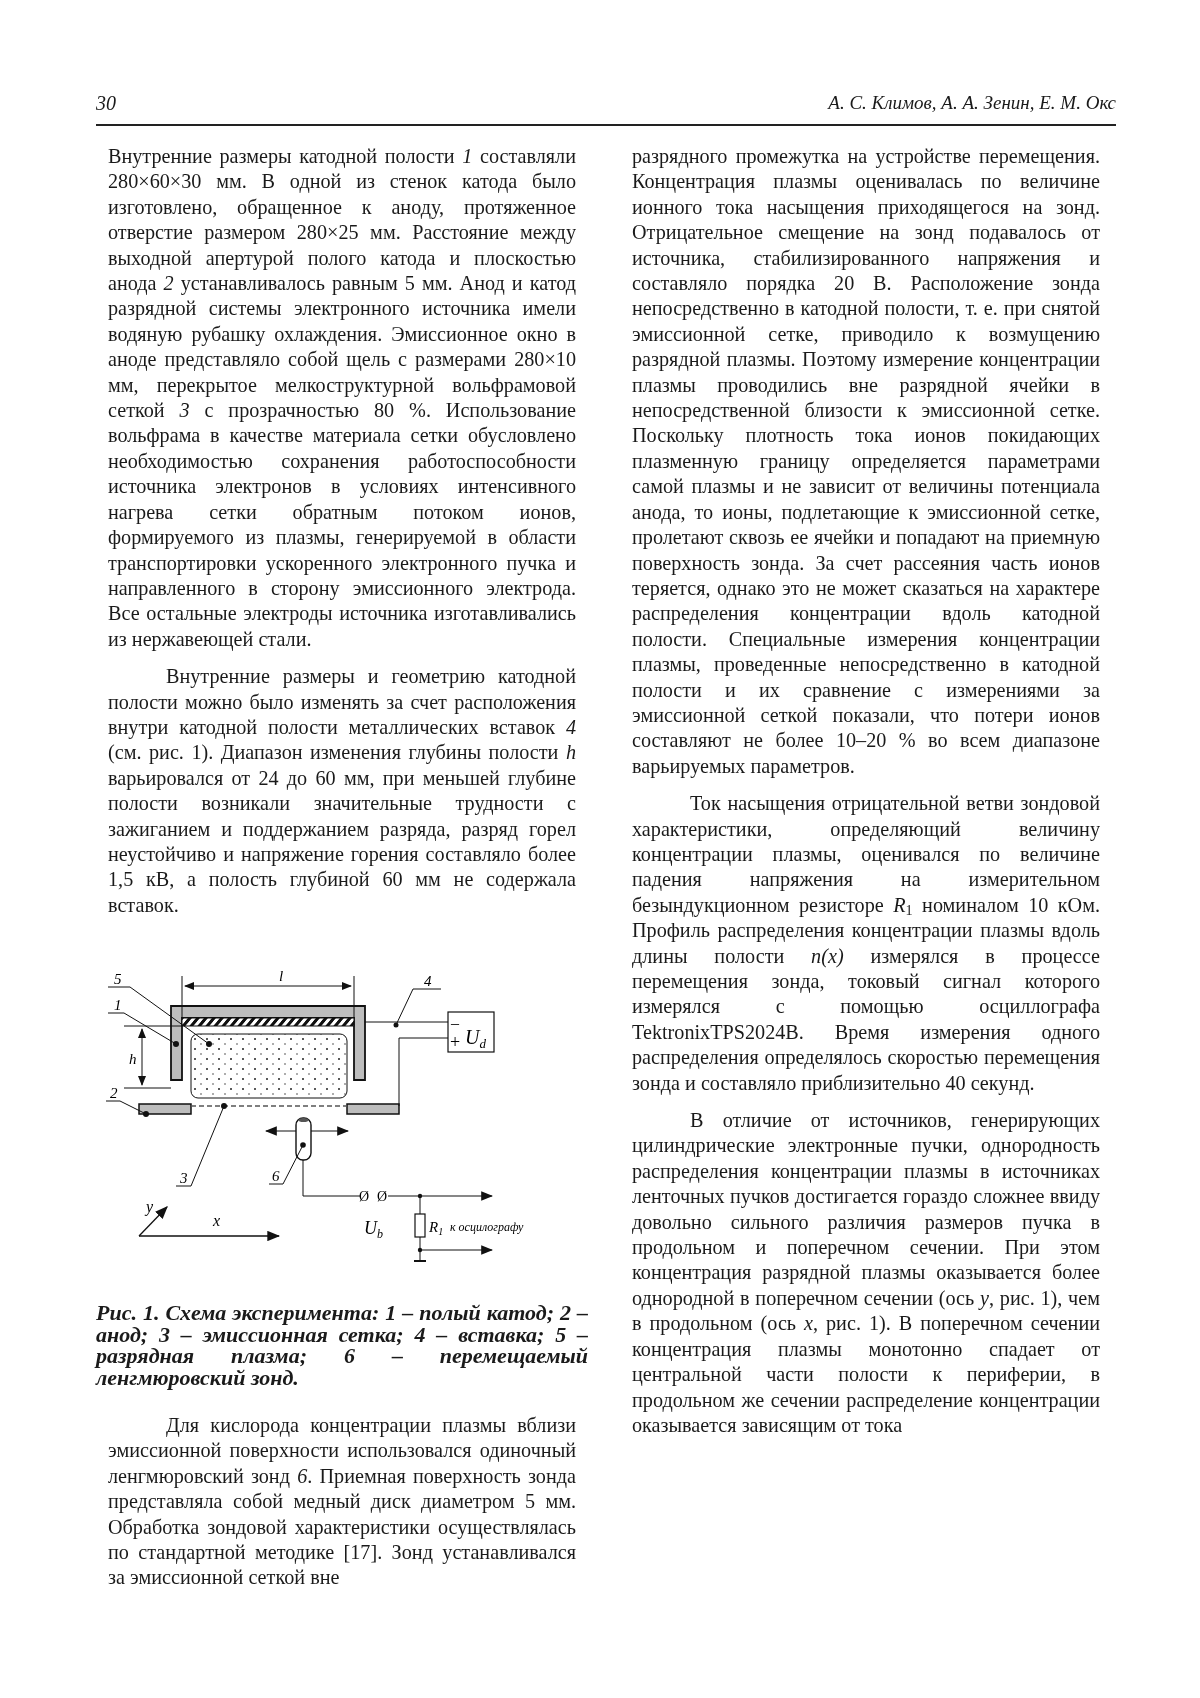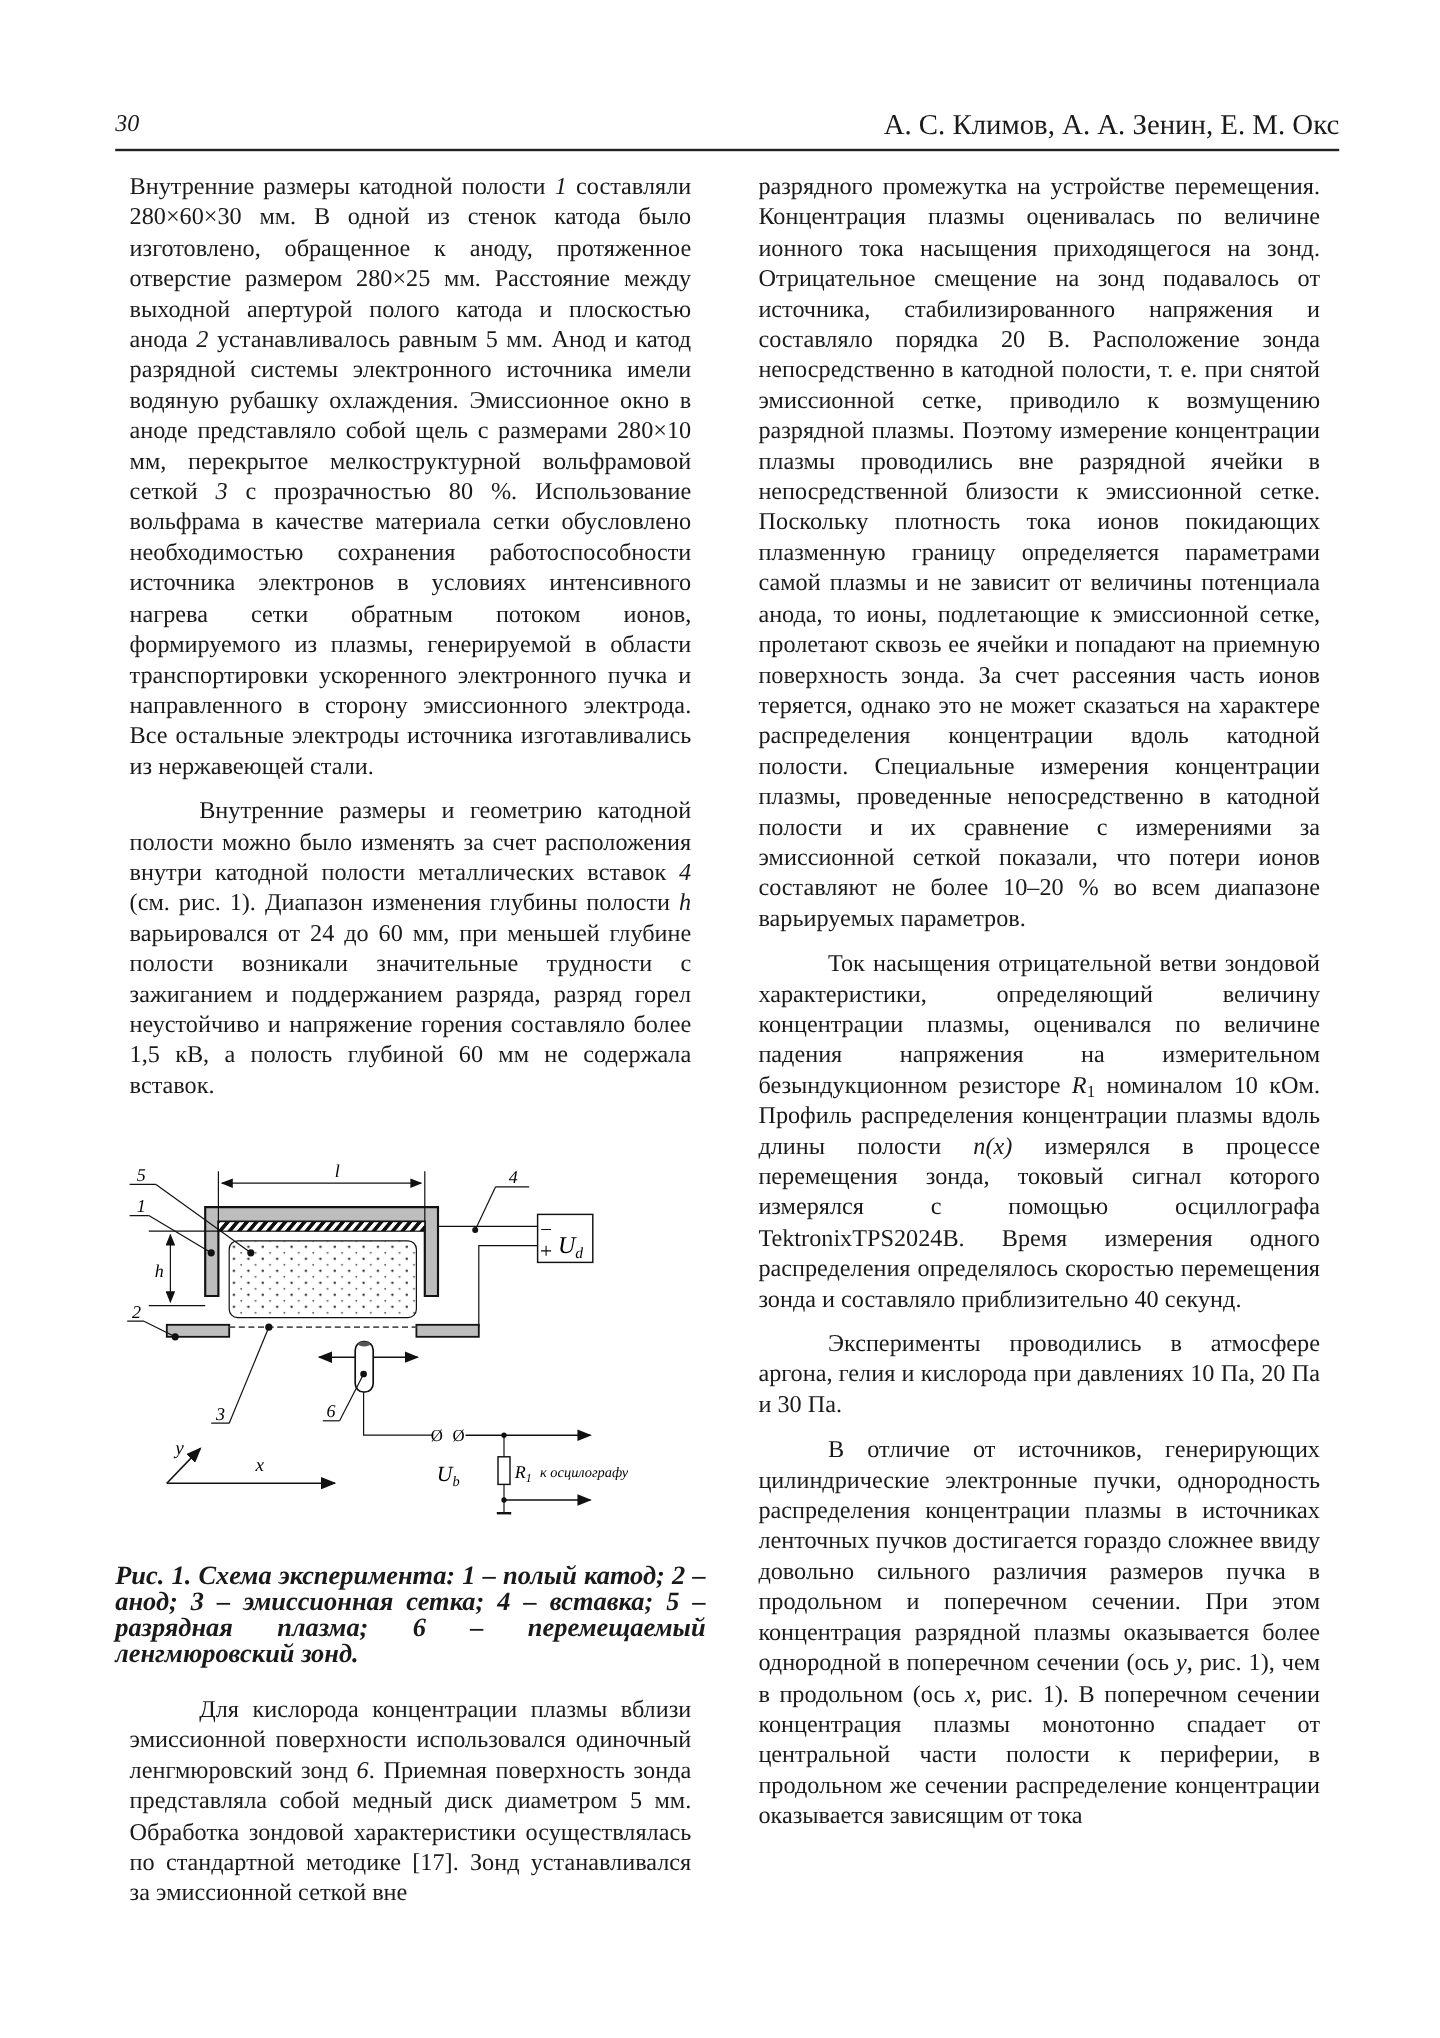--- a/index.html
+++ b/index.html
@@ -1,20 +1,20 @@
 <!DOCTYPE html>
 <html><head>
 <meta charset="utf-8">
 <style>
   html, body { margin: 0; padding: 0; background: #ffffff; }
   body { width: 1200px; height: 1698px; position: relative; overflow: hidden;
          font-family: "Liberation Serif", "DejaVu Serif", serif; color: #1a1a1a; }
   .header { position: absolute; left: 96px; top: 92px; width: 1020px; height: 26px; }
   .page-num { position: absolute; left: 0; top: 0; font-style: italic; font-size: 20px; text-align: right; }
-  .authors { position: absolute; right: 0; top: 0; font-size: 24px; }
+  .authors { position: absolute; right: 0; top: 0; font-style: italic; font-size: 19px; }
   .rule { position: absolute; left: 96px; top: 124px; width: 1020px; height: 2px; background: #222; }
   .col { position: absolute; width: 492px; font-size: 20.2px; line-height: 25.4px; text-align: justify; }
   .col p { margin: 12px; }
   .indent { text-indent: 58px; }
   #col-left-top { left: 96px; top: 132px; }
   #col-left-bottom { left: 96px; top: 1401px; }
   #col-right { left: 620px; top: 132px; }
   .fig { position: absolute; left: 96px; top: 956px; width: 500px; height: 320px; }
   .caption { position: absolute; left: 96px; top: 1302px; width: 492px; font-size: 22px; line-height: 21.5px;
              font-weight: bold; font-style: italic; text-align: justify; }
@@ -141,15 +141,14 @@
 
 <div class="caption">Рис. 1. Схема эксперимента: 1 – полый катод; 2 – анод; 3 – эмиссионная сетка; 4 – вставка; 5 – разрядная плазма; 6 – перемещаемый ленгмюровский зонд.</div>
 
 <div class="col" id="col-left-bottom">
   <p class="indent"><span>Для кислорода концентрации плазмы вблизи эмиссионной поверхности использовался одиночный ленгмюровский зонд </span><i class="v">6</i><span>. Приемная поверхность зонда представляла собой медный диск диаметром 5 мм. Обработка зондовой характеристики осуществлялась по стандартной методике [17]. Зонд устанавливался за эмиссионной сеткой вне</span></p>
 </div>
 
 <div class="col" id="col-right">
   <p>разрядного промежутка на устройстве перемещения. Концентрация плазмы оценивалась по величине ионного тока насыщения приходящегося на зонд. Отрицательное смещение на зонд подавалось от источника, стабилизированного напряжения и составляло порядка 20 В. Расположение зонда непосредственно в катодной полости, т. е. при снятой эмиссионной сетке, приводило к возмущению разрядной плазмы. Поэтому измерение концентрации плазмы проводились вне разрядной ячейки в непосредственной близости к эмиссионной сетке. Поскольку плотность тока ионов покидающих плазменную границу определяется параметрами самой плазмы и не зависит от величины потенциала анода, то ионы, подлетающие к эмиссионной сетке, пролетают сквозь ее ячейки и попадают на приемную поверхность зонда. За счет рассеяния часть ионов теряется, однако это не может сказаться на характере распределения концентрации вдоль катодной полости. Специальные измерения концентрации плазмы, проведенные непосредственно в катодной полости и их сравнение с измерениями за эмиссионной сеткой показали, что потери ионов составляют не более 10–20 % во всем диапазоне варьируемых параметров.</p>
   <p class="indent"><span>Ток насыщения отрицательной ветви зондовой характеристики, определяющий величину концентрации плазмы, оценивался по величине падения напряжения на измерительном безындукционном резисторе </span><i class="v">R</i><sub>1</sub><span> номиналом 10 кОм. Профиль распределения концентрации плазмы вдоль длины полости </span><i class="v">n(x)</i><span> измерялся в процессе перемещения зонда, токовый сигнал которого измерялся с помощью осциллографа TektronixTPS2024B. Время измерения одного распределения определялось скоростью перемещения зонда и составляло приблизительно 40 секунд.</span></p>
-  <p class="indent">Эксперименты проводились в атмосфере аргона, гелия и кислорода при давлениях 10 Па, 20 Па и 30 Па.</p>
   <p class="indent"><span>В отличие от источников, генерирующих цилиндрические электронные пучки, однородность распределения концентрации плазмы в источниках ленточных пучков достигается гораздо сложнее ввиду довольно сильного различия размеров пучка в продольном и поперечном сечении. При этом концентрация разрядной плазмы оказывается более однородной в поперечном сечении (ось </span><i class="v">y</i><span>, рис. 1), чем в продольном (ось </span><i class="v">x</i><span>, рис. 1). В поперечном сечении концентрация плазмы монотонно спадает от центральной части полости к периферии, в продольном же сечении распределение концентрации оказывается зависящим от тока</span></p>
 </div>
 
 </body></html>

